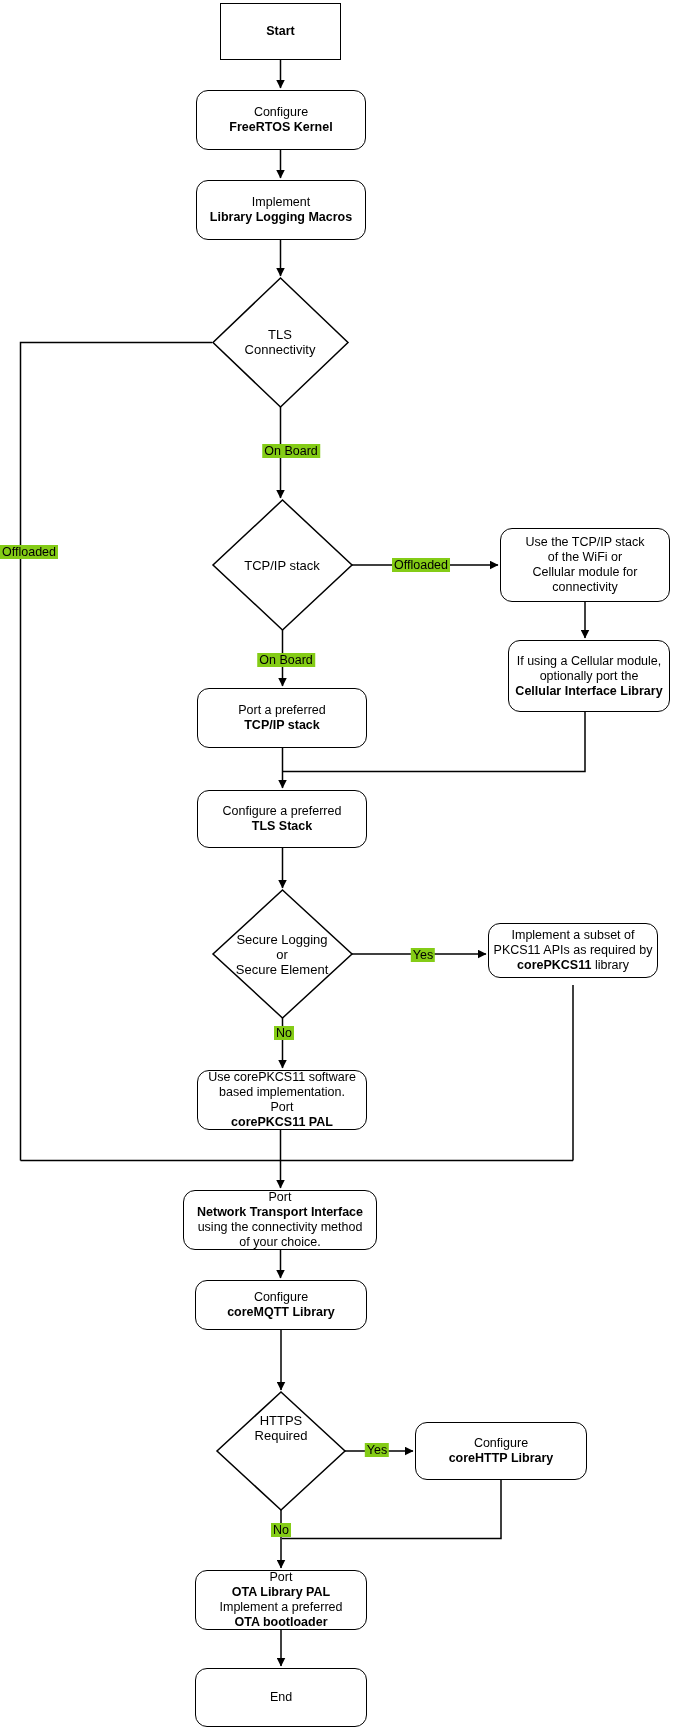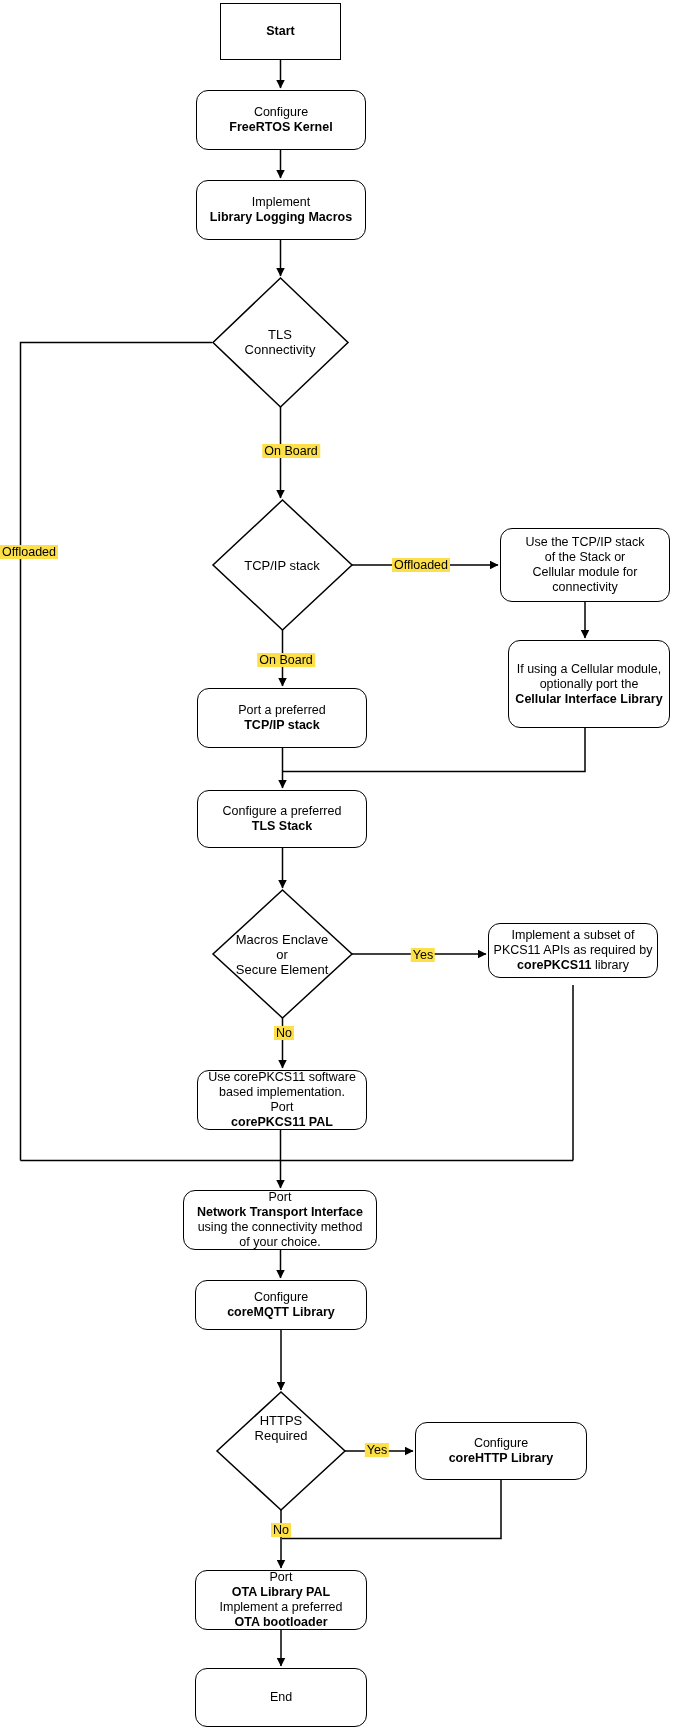--- a/index.html
+++ b/index.html
@@ -17,21 +17,21 @@
   }
   .box.sharp{border-radius:0;}
   .b{font-weight:bold;}
   .dlabel{
     position:absolute;transform:translate(-50%,-50%);
     text-align:center;font-size:13px;line-height:15px;white-space:nowrap;
     pointer-events:none;
   }
   .elabel{
     position:absolute;transform:translate(-50%,-50%);
-    background:#fde047;padding:0 2px;font-size:12.5px;line-height:14px;
+    background:#84cc16;padding:0 2px;font-size:12.5px;line-height:14px;
     white-space:nowrap;
   }
   .t{white-space:nowrap;}
 </style>
 </head>
 <body>
 
 <div id="canvas">
 
   <svg class="wires" viewBox="0 0 681 1731">
@@ -81,26 +81,26 @@
     <div class="t b">FreeRTOS Kernel</div>
   </div>
 
   <div class="box" style="left:196px;top:180px;width:170px;height:60px">
     <div class="t">Implement</div>
     <div class="t b">Library Logging Macros</div>
   </div>
 
   <div class="box" style="left:500px;top:528px;width:170px;height:74px">
     <div class="t">Use the TCP/IP stack</div>
-    <div class="t">of the Stack or</div>
+    <div class="t">of the WiFi or</div>
     <div class="t">Cellular module for</div>
     <div class="t">connectivity</div>
   </div>
 
-  <div class="box" style="left:508px;top:640px;width:162px;height:88px">
+  <div class="box" style="left:508px;top:640px;width:162px;height:72px">
     <div class="t">If using a Cellular module,</div>
     <div class="t">optionally port the</div>
     <div class="t b">Cellular Interface Library</div>
   </div>
 
   <div class="box" style="left:197px;top:688px;width:170px;height:60px">
     <div class="t">Port a preferred</div>
     <div class="t b">TCP/IP stack</div>
   </div>
 
@@ -151,21 +151,21 @@
   </div>
 
   <div class="dlabel" style="left:280px;top:342px">
     <div>TLS</div>
     <div>Connectivity</div>
   </div>
   <div class="dlabel" style="left:282px;top:565px">
     <div>TCP/IP stack</div>
   </div>
   <div class="dlabel" style="left:282px;top:954px">
-    <div>Macros Enclave</div>
+    <div>Secure Logging</div>
     <div>or</div>
     <div>Secure Element</div>
   </div>
   <div class="dlabel" style="left:281px;top:1428px">
     <div>HTTPS</div>
     <div>Required</div>
   </div>
 
   <div class="elabel" style="left:291px;top:451px">On Board</div>
   <div class="elabel" style="left:29px;top:552px">Offloaded</div>

